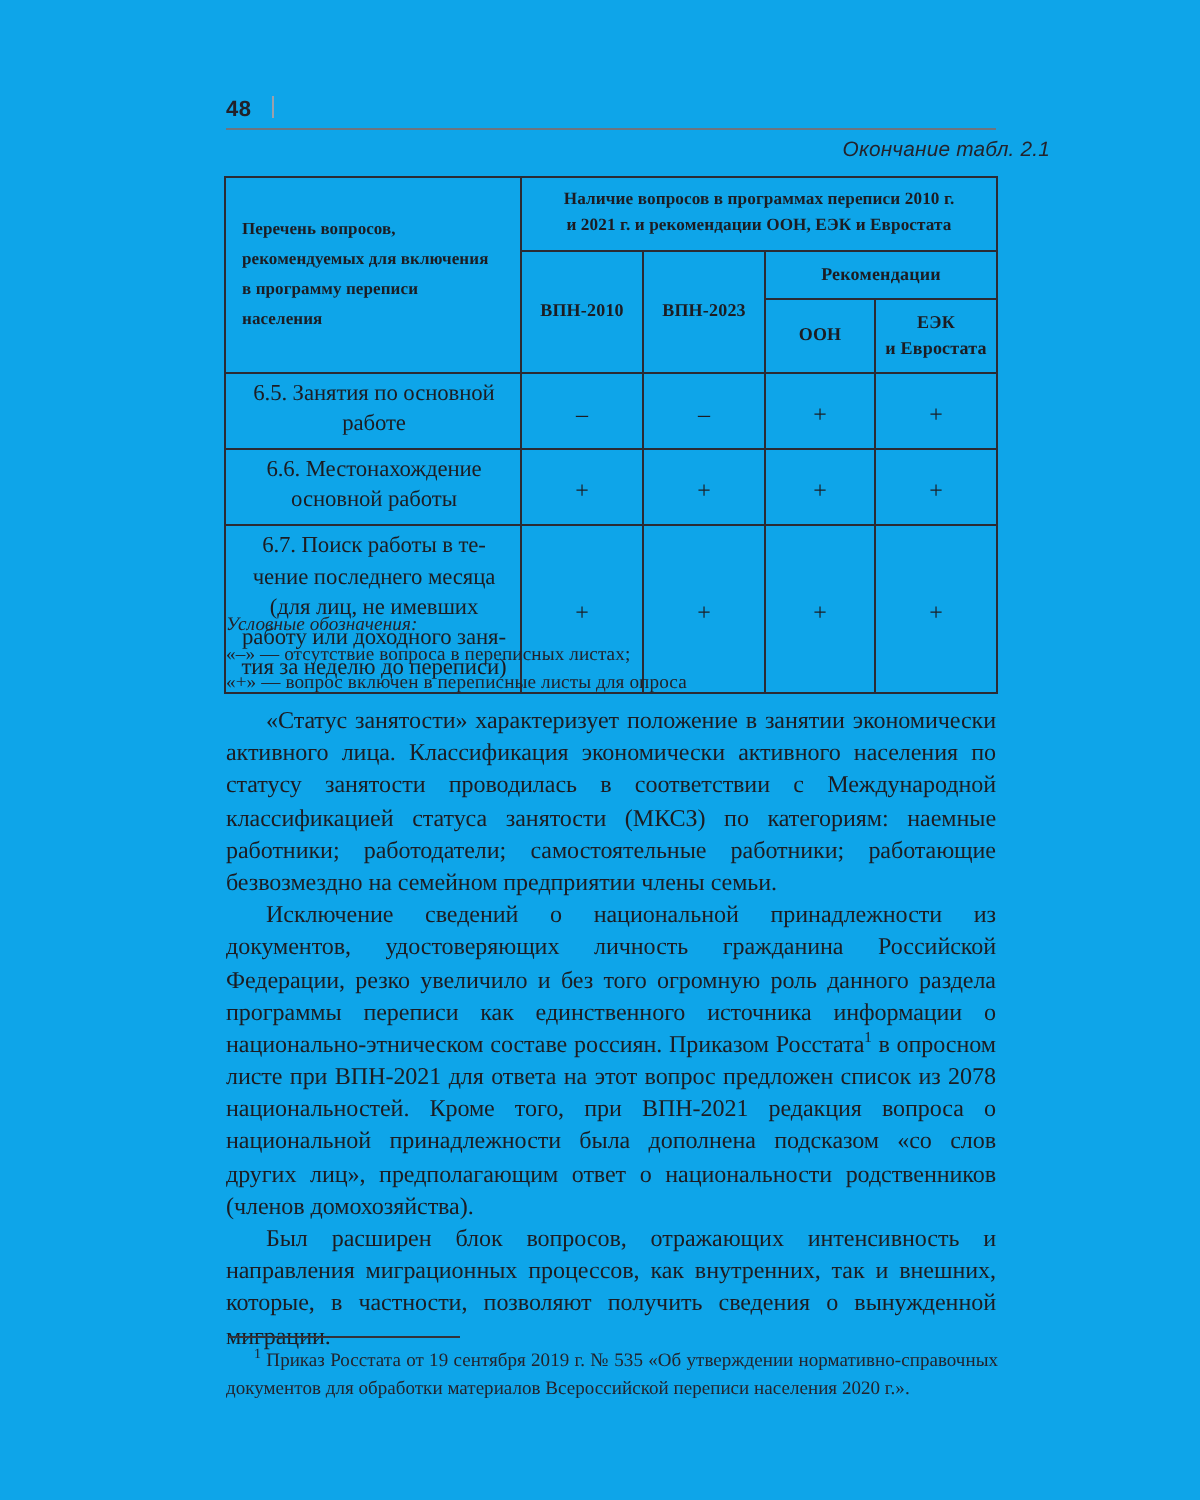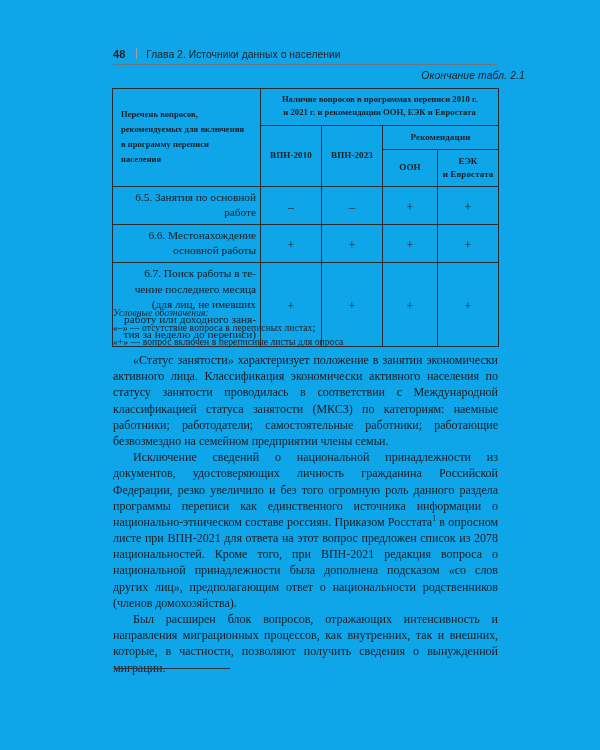--- a/index.html
+++ b/index.html
@@ -119,21 +119,21 @@
     font-size: 8.5px;
     line-height: 1.75;
     text-align: left;
     padding: 6px 8px 7px 8px !important;
     letter-spacing: .05px;
   }
   td.stub {
     font-size: 11.4px;
     line-height: 1.33;
     padding: 3px 4px 4px 5px !important;
-    text-align: right;
+    text-align: center;
     vertical-align: top;
     letter-spacing: -.05px;
   }
   td.mark {
     text-align: center;
     font-size: 12px;
     vertical-align: top;
     padding-top: 4px !important;
     letter-spacing: 0;
   }
@@ -215,21 +215,20 @@
   }
 </style>
 </head>
 <body>
 
 <div class="page">
 
   <div class="runhead">
     <span class="runhead-page">48</span>
     <span class="runhead-div"></span>
-    <span class="runhead-title">Глава 2. Источники данных о населении</span>
   </div>
   <div class="runhead-rule"></div>
 
   <div class="tbl-caption">Окончание табл. 2.1</div>
 
   <div class="tbl-wrap">
     <table class="census">
       <colgroup>
         <col style="width:148px">
         <col style="width:61px">
@@ -307,14 +306,15 @@
     <p class="legend-line">«+» — вопрос включен в переписные листы для опроса</p>
   </div>
 
   <div class="body-text">
     <p>«Статус занятости» характеризует положение в занятии экономически активного лица. Классификация экономически активного населения по статусу занятости проводилась в соответствии с Международной классификацией статуса занятости (МКСЗ) по категориям: наемные работники; работодатели; самостоятельные работники; работающие безвозмездно на семейном предприятии члены семьи.</p>
     <p class="after"><span>Исключение сведений о национальной принадлежности из документов, удостоверяющих личность гражданина Российской Федерации, резко увеличило и без того огромную роль данного раздела программы переписи как единственного источника информации о национально-этническом составе россиян. Приказом Росстата</span><sup class="fnref">1</sup><span> в опросном листе при ВПН-2021 для ответа на этот вопрос предложен список из 2078 национальностей. Кроме того, при ВПН-2021 редакция вопроса о национальной принадлежности была дополнена подсказом «со слов других лиц», предполагающим ответ о национальности родственников (членов домохозяйства).</span></p>
     <p class="after">Был расширен блок вопросов, отражающих интенсивность и направления миграционных процессов, как внутренних, так и внешних, которые, в частности, позволяют получить сведения о вынужденной миграции.</p>
   </div>
 
   <div class="fn-rule"></div>
+  <div class="footnote"><sup>1</sup><span> Приказ Росстата от 19 сентября 2019 г. № 535 «Об утверждении нормативно-справочных документов для обработки материалов Всероссийской переписи населения 2020 г.».</span></div>
 
 </div>
 
 </body></html>

